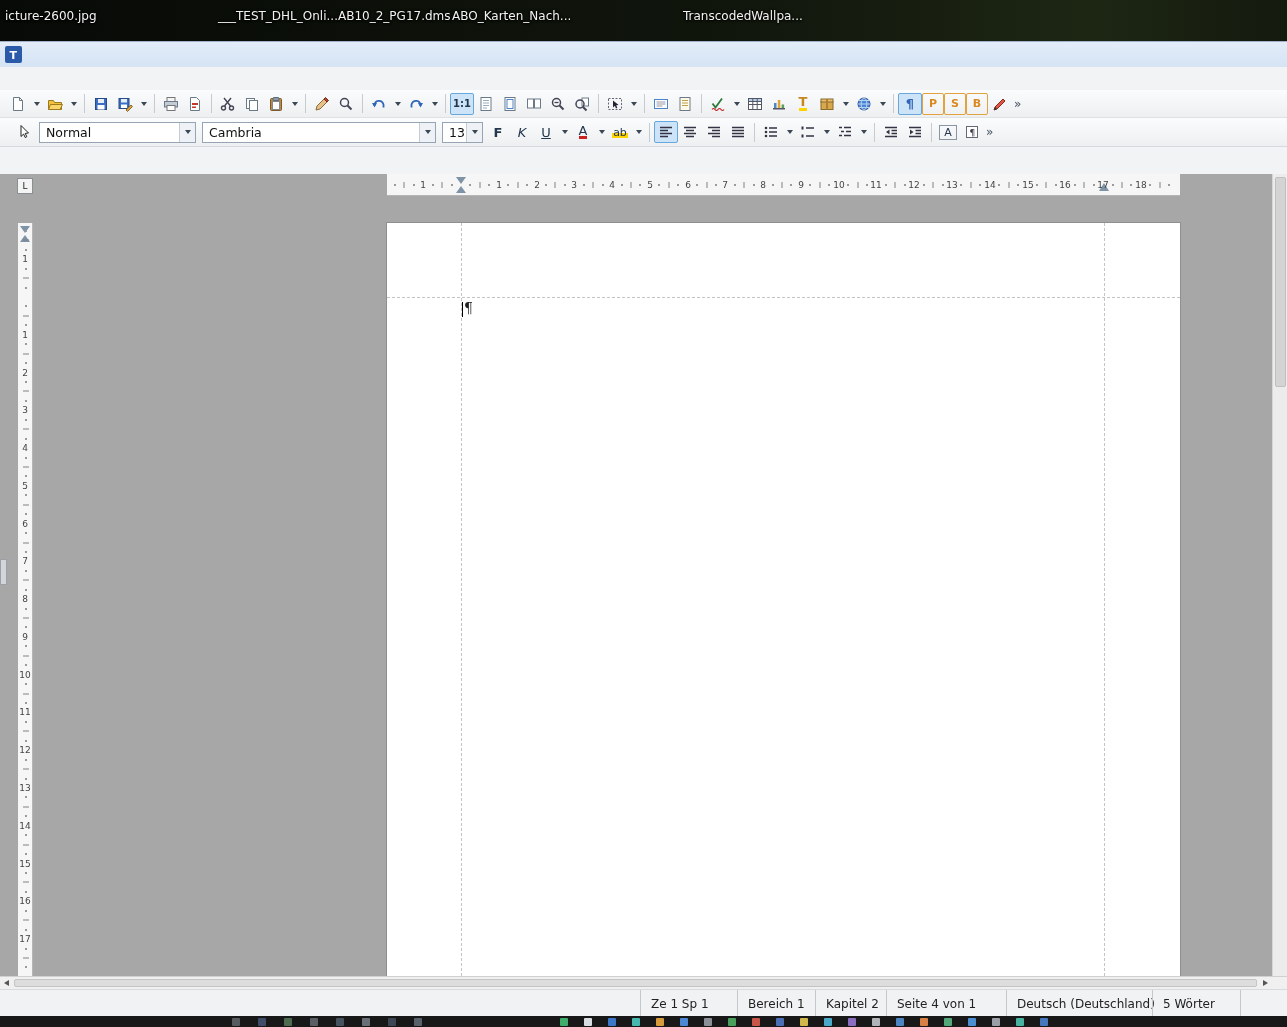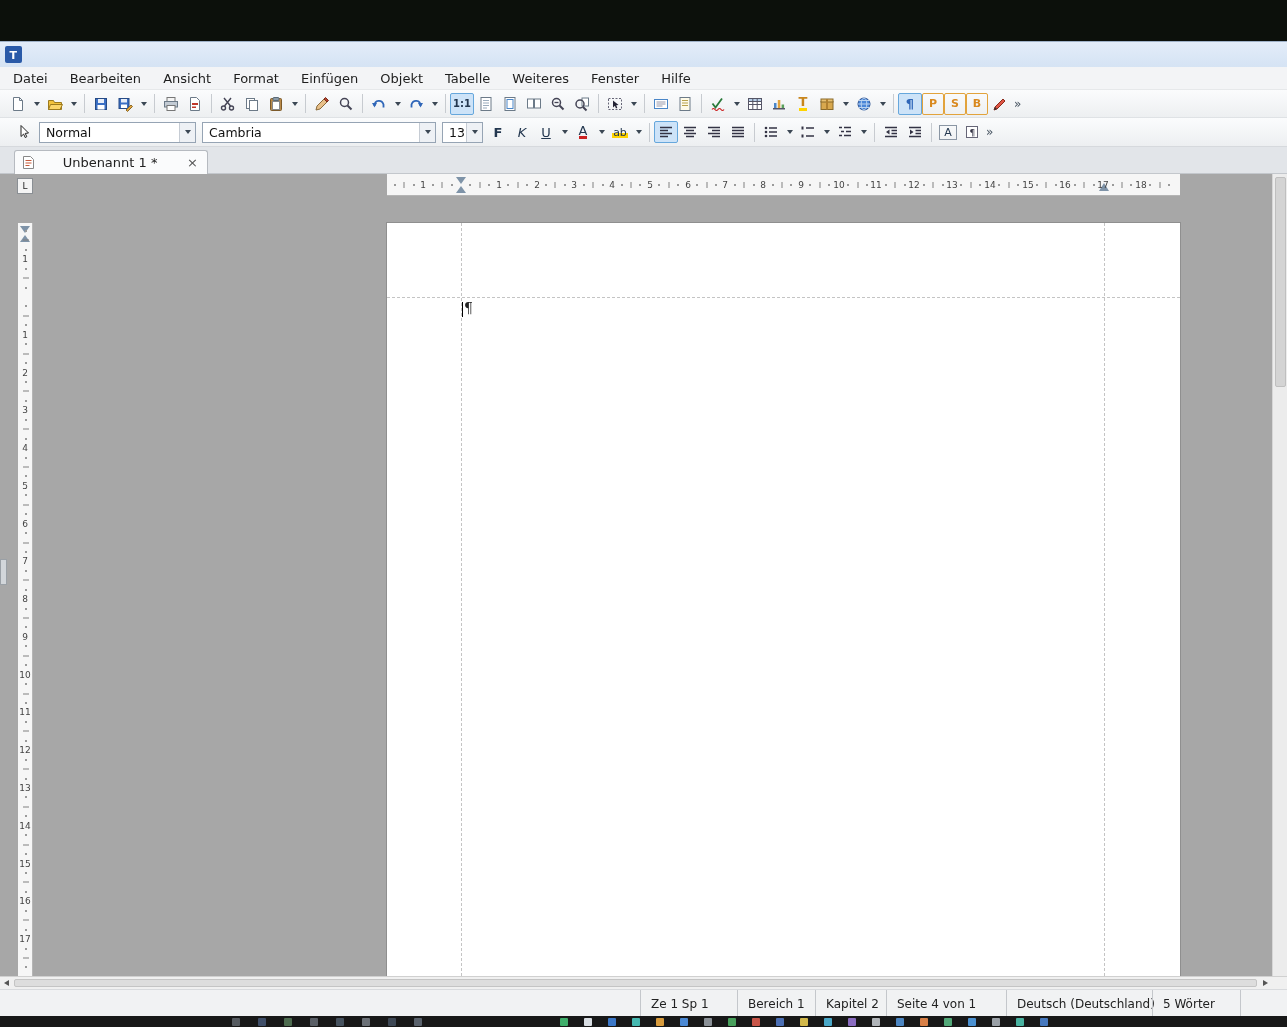--- a/index.html
+++ b/index.html
@@ -91,42 +91,37 @@
 .sb-fill{flex:1 1 auto;border-left:1px solid #c4c7cb;}
 
 .taskbar{position:absolute;bottom:0;left:0;width:100%;height:11px;background:#181818;}
 .tb-ic{position:absolute;top:2px;width:8px;height:8px;border-radius:1px;}
 </style>
 </head>
 <body>
 
 <div class="screen">
 
+  <div class="desktop">
+    <span class="dfile" style="left:5px">icture-2600.jpg</span>
+    <span class="dfile" style="left:218px">___TEST_DHL_Onli...</span>
+    <span class="dfile" style="left:338px">AB10_2_PG17.dms</span>
+    <span class="dfile" style="left:452px">ABO_Karten_Nach...</span>
+    <span class="dfile" style="left:683px">TranscodedWallpa...</span>
+  </div>
 
   <div class="win">
 
     <div class="titlebar">
       <svg class="appicon" width="17" height="17">
         <rect width="17" height="17" rx="2" fill="#2a5aa8"></rect>
         <text x="4.5" y="13" font-size="11" fill="#ffffff" font-weight="bold" font-family="DejaVu Sans, sans-serif">T</text>
       </svg>
     </div>
 
-    <div class="menubar">
-      <span class="menu-item">Datei</span>
-      <span class="menu-item">Bearbeiten</span>
-      <span class="menu-item">Ansicht</span>
-      <span class="menu-item">Format</span>
-      <span class="menu-item">Einfügen</span>
-      <span class="menu-item">Objekt</span>
-      <span class="menu-item">Tabelle</span>
-      <span class="menu-item">Weiteres</span>
-      <span class="menu-item">Fenster</span>
-      <span class="menu-item">Hilfe</span>
-    </div>
 
     <div class="tb tb1">
       <div class="tbtn">
         <svg width="16" height="16">
             <path d="M3.5 1.5h6l3 3v10h-9z" fill="#fff" stroke="#6c7a88"></path>
             <path d="M9.5 1.5v3h3" fill="none" stroke="#6c7a88"></path>
           </svg>
       </div>
       <div class="tdrop">
           <span class="caret"></span>
@@ -477,30 +472,20 @@
       </div>
       <div class="tbtn">
         <svg width="16" height="16">
             <rect x="2.5" y="2.5" width="11" height="11" fill="#fff" stroke="#667"></rect>
             <text x="5.5" y="11.5" font-size="9" fill="#334" font-family="DejaVu Sans, sans-serif">¶</text>
           </svg>
       </div>
       <span class="chev">»</span>
     </div>
 
-    <div class="tabbar">
-      <div class="doc-tab">
-        <svg width="15" height="15">
-            <path d="M2.5 1.5h7l3 3v9h-10z" fill="#fff" stroke="#888"></path>
-            <path d="M4.5 5.5h6M4.5 8h6M4.5 10.5h4" stroke="#c65a3a" stroke-width="1"></path>
-          </svg>
-        <span class="tab-label">Unbenannt 1 *</span>
-        <span class="tab-close">×</span>
-      </div>
-    </div>
 
     <div class="workspace">
       <div class="corner">
         <span>L</span>
       </div>
       <div class="hruler" id="hruler">
         <span class="hmark-zero"></span>
         <span class="hmark-right"></span>
       <span class="rdot" style="left: 8px;"></span>
           <span class="rtick" style="left: 17px;"></span>

